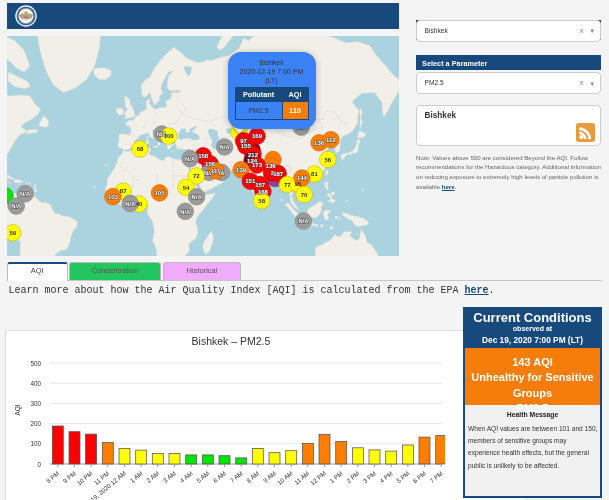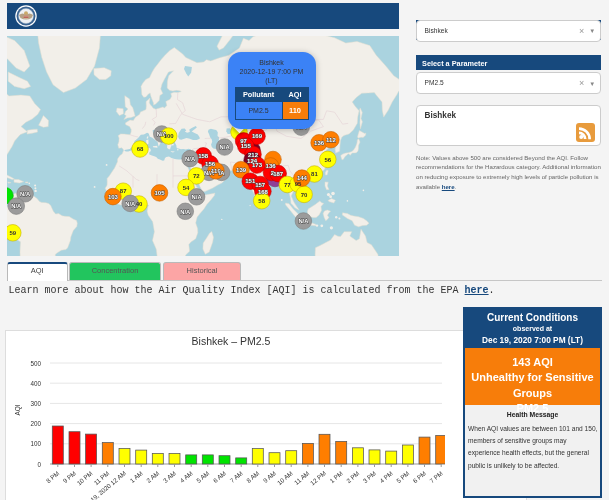--- a/index.html
+++ b/index.html
@@ -23,30 +23,30 @@
 .selx { position:absolute; right:16px; top:0px; color:#999; font-size:9px; }
 .selv { position:absolute; right:5px; top:0.5px; color:#888; font-size:6px; }
 #rssbox { left:415.6px; top:105px; width:185.7px; height:41px; background:#fff; border:1px solid #ccc; border-radius:4px; }
 #rssbox .t { position:absolute; left:8px; top:5px; font-size:8.2px; font-weight:bold; color:#333; }
 #note { left:416px; top:152.5px; width:190px; font-size:6.1px; color:#666; line-height:9.8px; white-space:nowrap; }
 #note b { color:#17497d; text-decoration:underline; }
 
 .tab { top:262px; height:18px; z-index:2; border:1px solid #b9b9b9; border-bottom:none; border-radius:3px 3px 0 0; font-size:7.5px; text-align:center; }
 #tab1 { left:7px; width:60.5px; background:#fff; border-top:2.5px solid #17497d; color:#444; line-height:13px; height:19px; }
 #tab2 { left:69px; width:92px; background:#22c55e; color:#555; line-height:15.5px; }
-#tab3 { left:163px; width:78px; background:#fca5a5; color:#555; line-height:15.5px; }
+#tab3 { left:163px; width:78px; background:#f0abfc; color:#555; line-height:15.5px; }
 #tabline { left:7px; top:279.5px; width:595px; height:1.5px; background:#c6c6c6; z-index:1; }
 #learn { left:8.5px; top:284.5px; font-size:10px; color:#333;font-family:Liberation Mono, monospace; }
 #learn b { color:#17497d; text-decoration:underline; }
 
 #chart { left:5px; top:308px; width:522px; height:191px; background:#fff; border:1px solid #ddd;margin-top:22px; }
 
 #cc { left:463px; top:307px; width:139px; height:191px; border:2px solid #17497d; background:#f1f1f1; }
 #cc .hd { background:#17497d; color:#fff; text-align:center; height:39px; padding-top:3px; }
-#cc .hd .l1 { font-size:10px; font-weight:bold; line-height:11px; }
+#cc .hd .l1 { font-size:13px; font-weight:bold; line-height:11px; }
 #cc .hd .l2 { font-size:7px; font-weight:bold; line-height:11px; }
 #cc .hd .l3 { font-size:8.3px; font-weight:bold; line-height:12.5px; }
 #cc .org { background:#f77d0a; color:#fff; text-align:center; font-weight:bold; font-size:11px; line-height:15.3px; height:57px; padding-top:7px; }
 #cc .hm { text-align:center; font-size:6.8px; font-weight:bold; color:#222; padding-top:5.5px; }
 #cc .bd { font-size:6.6px; color:#333; line-height:12.45px; padding:5px 0 0 3px; white-space:nowrap; overflow:hidden; }
 </style>
 </head>
 <body>
 <div class="abs" id="hdr">
   <svg class="seal" viewBox="0 0 44 44">

